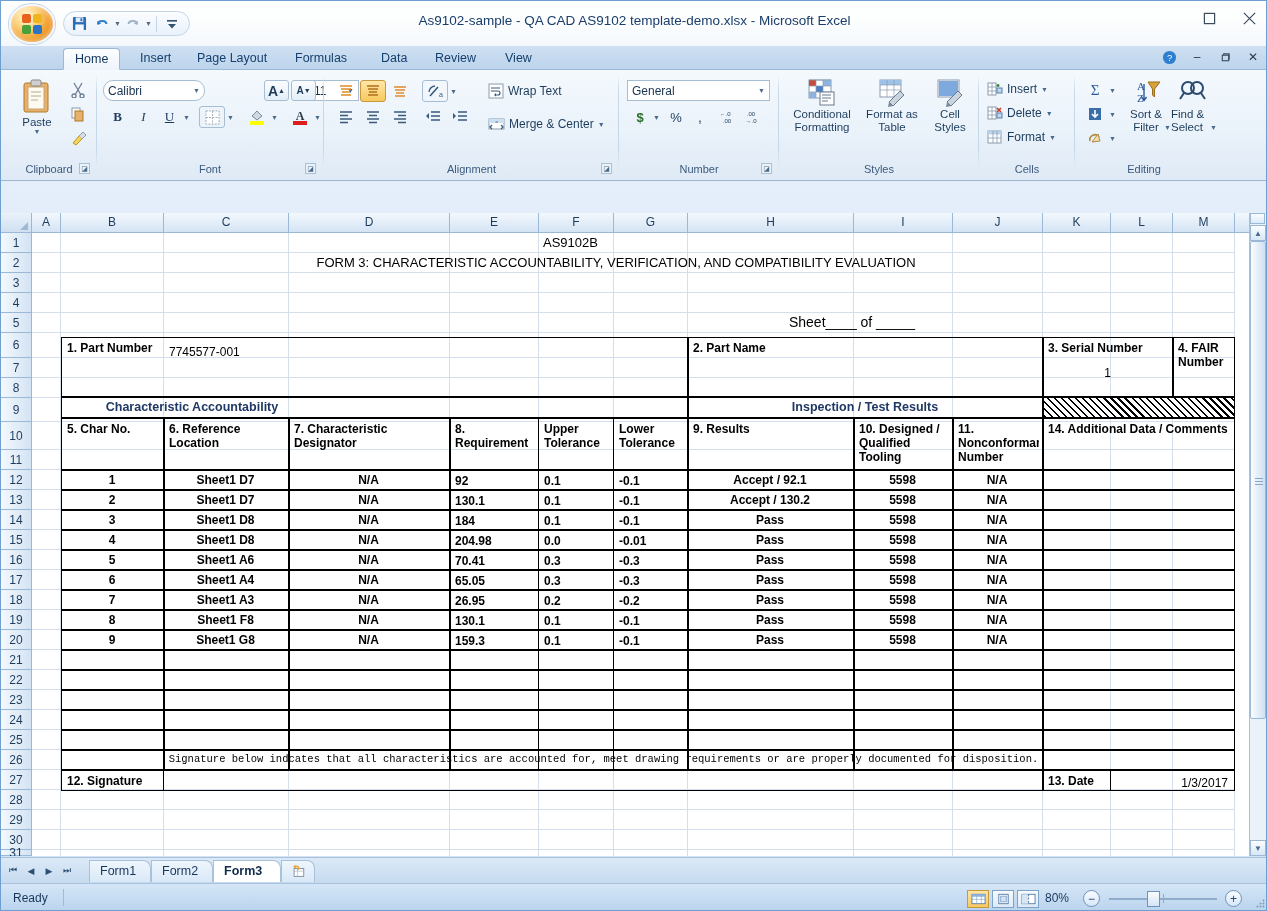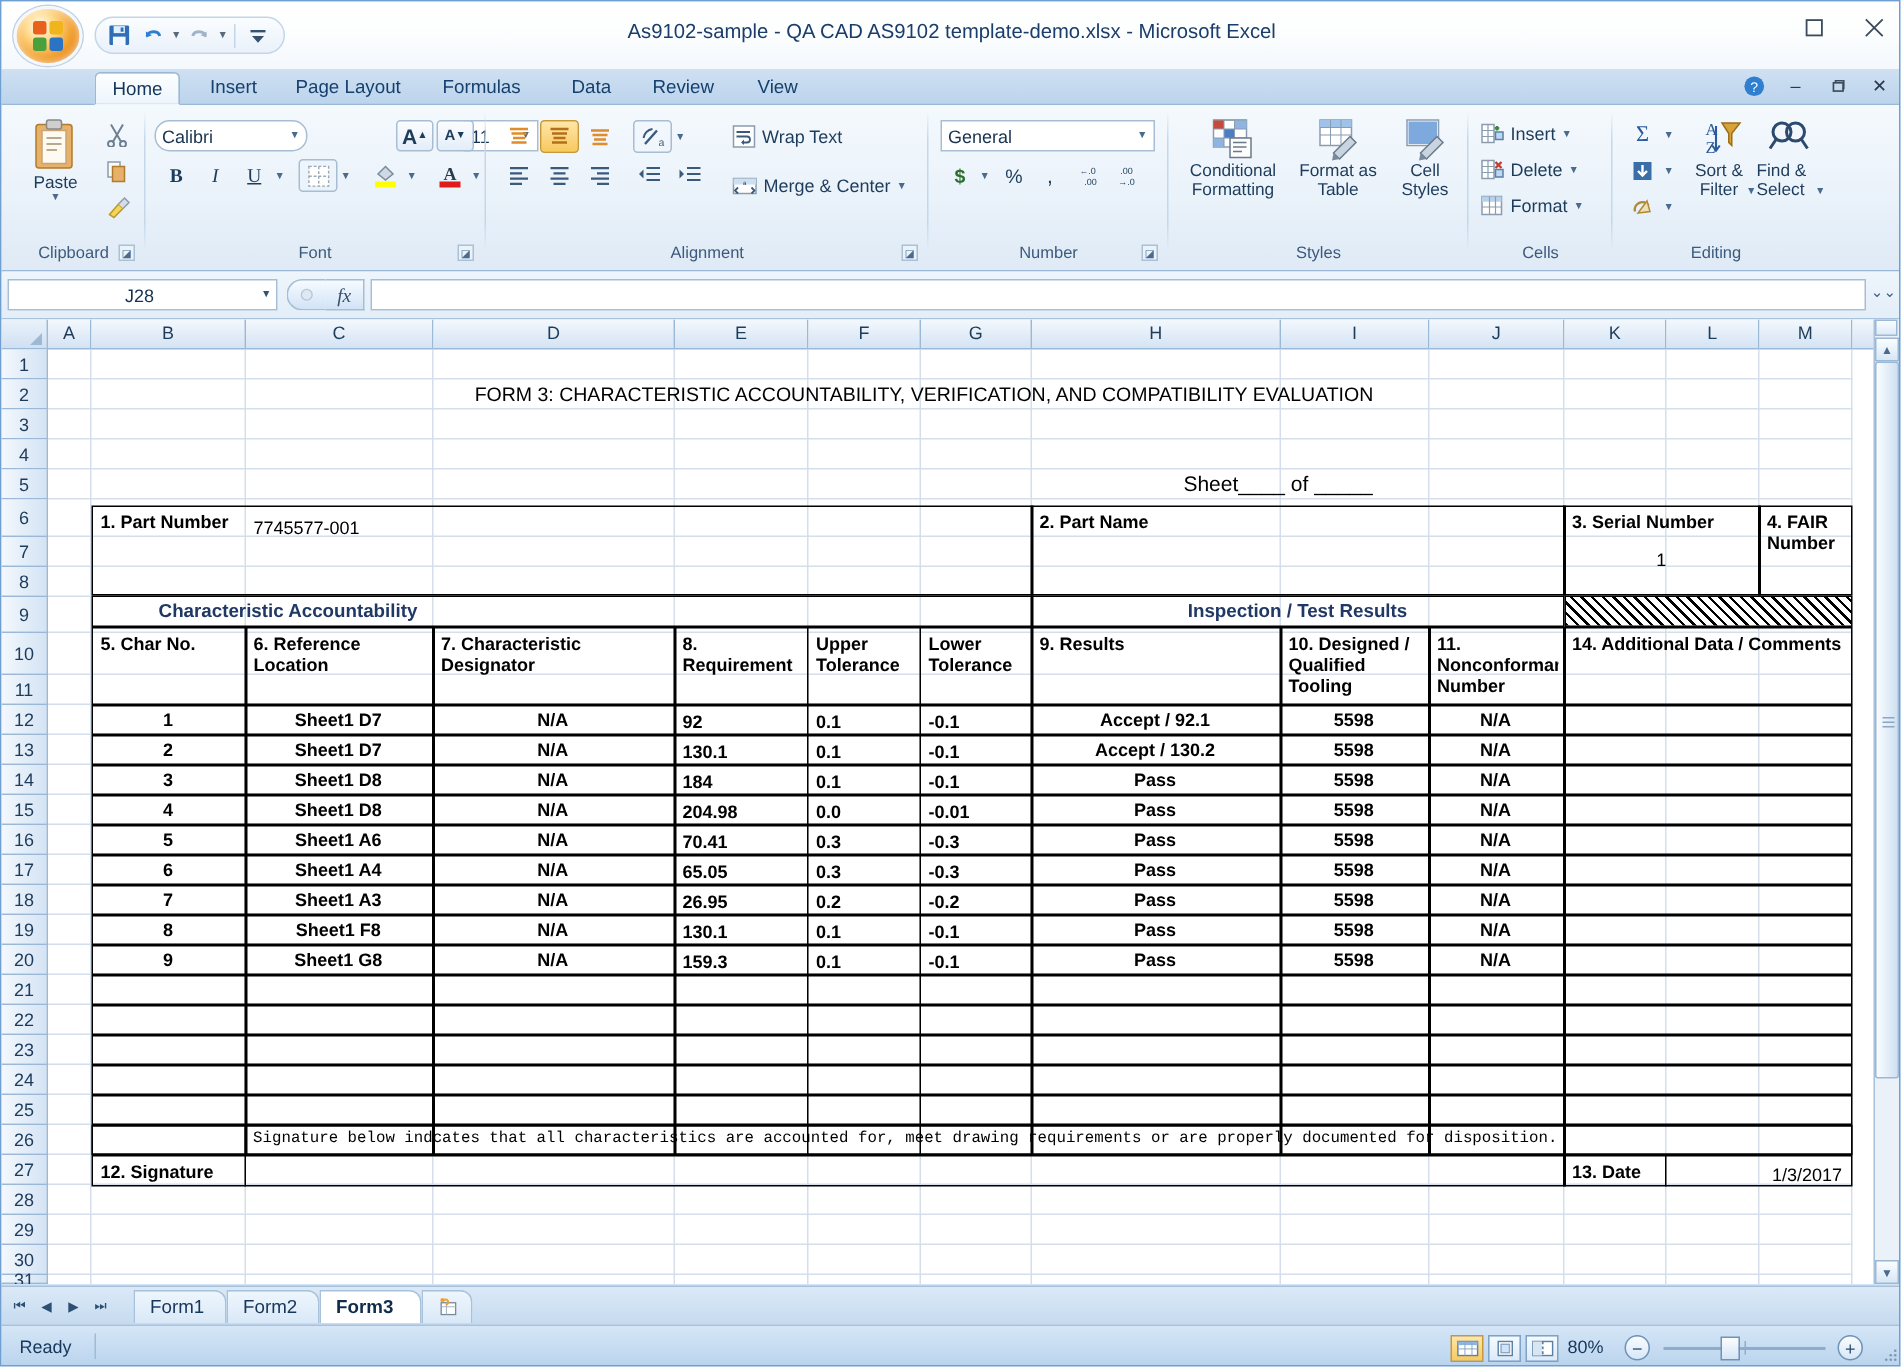--- a/index.html
+++ b/index.html
@@ -616,36 +616,20 @@
               </svg>
           </div>
           <div style="text-align:left;">Find &amp; Select</div>
           <div style="font-size:7px;color:#4a6b8d; position:absolute; right:-2px; bottom:0;">▼</div>
         </div>
       </div>
       <div class="group-label">Editing</div>
     </div>
   </div>
 
-  <div class="fbar">
-    <div class="namebox">
-      <span class="val">J28</span>
-      <span style="font-size:7px;color:#35526f;">▼</span>
-    </div>
-    <div class="fbar-btns">
-      <div style="width:26px;height:21px;display:flex;align-items:center;justify-content:center;border-radius:11px 0 0 11px;background:linear-gradient(#f6fbff,#d2e3f6);border:1px solid #a6bdd4;border-right:none;">
-        <svg width="9" height="9" viewBox="0 0 10 10">
-            <circle cx="5" cy="5" r="4" fill="#dfe9f3" stroke="#b6c7d9"></circle>
-          </svg>
-      </div>
-      <div class="fxbtn" style="background:linear-gradient(#f6fbff,#d2e3f6);border:1px solid #a6bdd4;border-left:none;border-radius:0;">fx</div>
-    </div>
-    <div class="finput"></div>
-    <div class="fbar-expand">⌄⌄</div>
-  </div>
 
   <div class="gridwrap">
     <div class="corner"></div>
 
     <div class="colhead" style="left:31px;  width:29px;">A</div>
     <div class="colhead" style="left:60px;  width:103px;">B</div>
     <div class="colhead" style="left:163px; width:125px;">C</div>
     <div class="colhead" style="left:288px; width:161px;">D</div>
     <div class="colhead" style="left:449px; width:89px;">E</div>
     <div class="colhead" style="left:538px; width:75px;">F</div>
@@ -731,20 +715,21 @@
       <div class="gl-h" style="left:0; top:516px; width:1203px;"></div>
       <div class="gl-h" style="left:0; top:536px; width:1203px;"></div>
       <div class="gl-h" style="left:0; top:556px; width:1203px;"></div>
       <div class="gl-h" style="left:0; top:576px; width:1203px;"></div>
       <div class="gl-h" style="left:0; top:596px; width:1203px;"></div>
       <div class="gl-h" style="left:0; top:616px; width:1203px;"></div>
     </div>
 
     <div style="position:absolute; left:31px; top:20px; width:1203px; height:623px;">
 
+      <div class="cell c" style="left:256px; top:2px; width:565px; height:16px; font-size:13px;">AS9102B</div>
 
       <div class="cell c" style="left:29px; top:22px; width:1110px; height:16px; font-size:13px;">FORM 3: CHARACTERISTIC ACCOUNTABILITY, VERIFICATION, AND COMPATIBILITY EVALUATION</div>
 
       <div class="cell c" style="left:655px; top:81px; width:330px; height:18px; font-size:14px;">Sheet____ of _____</div>
 
       <div class="bx bdr" style="left:29px; top:104px; width:1174px; height:60px;"></div>
       <div class="bx" style="left:655px; top:104px; width:2px; height:60px; background:#000;"></div>
       <div class="bx" style="left:1010px; top:104px; width:2px; height:60px; background:#000;"></div>
       <div class="bx" style="left:1140px; top:104px; width:2px; height:60px; background:#000;"></div>
 

